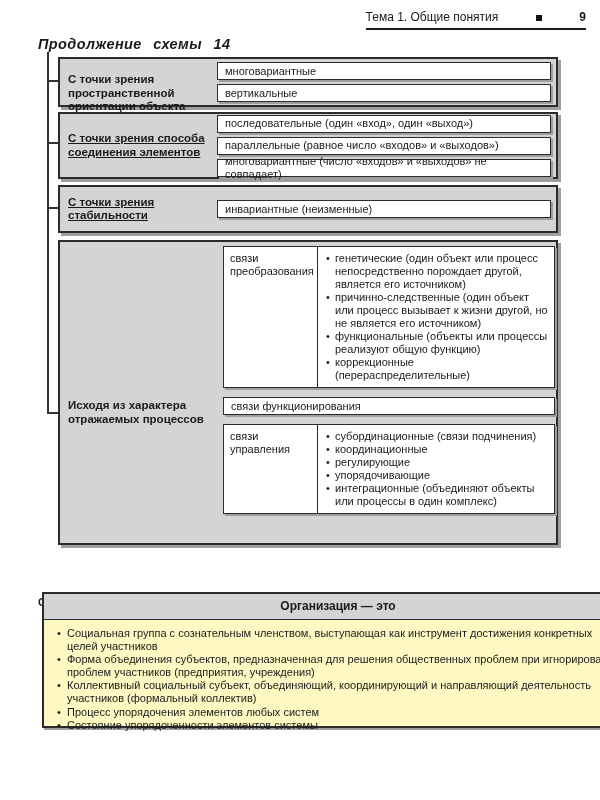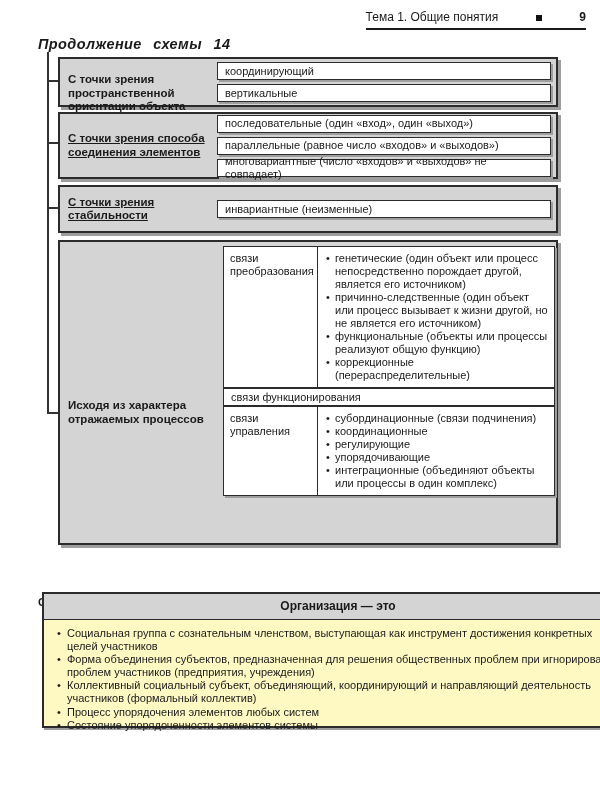--- a/index.html
+++ b/index.html
@@ -73,21 +73,21 @@
     font-size: 11px; line-height: 13px;
   }
 
   
   .label4 {
     position: absolute; left: 8px; top: 157px; width: 157px;
     font-size: 11.5px; font-weight: bold; line-height: 13.5px;
   }
   .col4 {
     position: absolute; left: 163px; top: 4px; width: 332px;
-    display: flex; flex-direction: column; 
+    display: flex; flex-direction: column; gap: 9px;
   }
   .ttable {
     display: flex; background: #fff;
     border: 1.5px solid #2b2b2b;
     box-shadow: 2px 2px 0 #9e9e9e;
   }
   .tleft {
     width: 94px; padding: 5px 6px;
     border-right: 1.5px solid #2b2b2b;
     font-size: 11px; line-height: 13px;
@@ -137,21 +137,21 @@
 
   <div class="spine"></div>
   <div class="stub stub1"></div>
   <div class="stub stub2"></div>
   <div class="stub stub3"></div>
   <div class="stub stub4"></div>
 
   <div class="gbox box1">
     <div class="glabel">С точки зрения пространственной ориентации объекта</div>
     <div class="gitems">
-      <div class="wbox">координирующий</div>
+      <div class="wbox">многовариантные</div>
       <div class="wbox">вертикальные</div>
     </div>
   </div>
 
   <div class="gbox box2">
     <div class="glabel">С точки зрения способа соединения элементов</div>
     <div class="gitems">
       <div class="wbox">последовательные (один «вход», один «выход»)</div>
       <div class="wbox">параллельные (равное число «входов» и «выходов»)</div>
       <div class="wbox">многовариантные (число «входов» и «выходов» не совпадает)</div>

